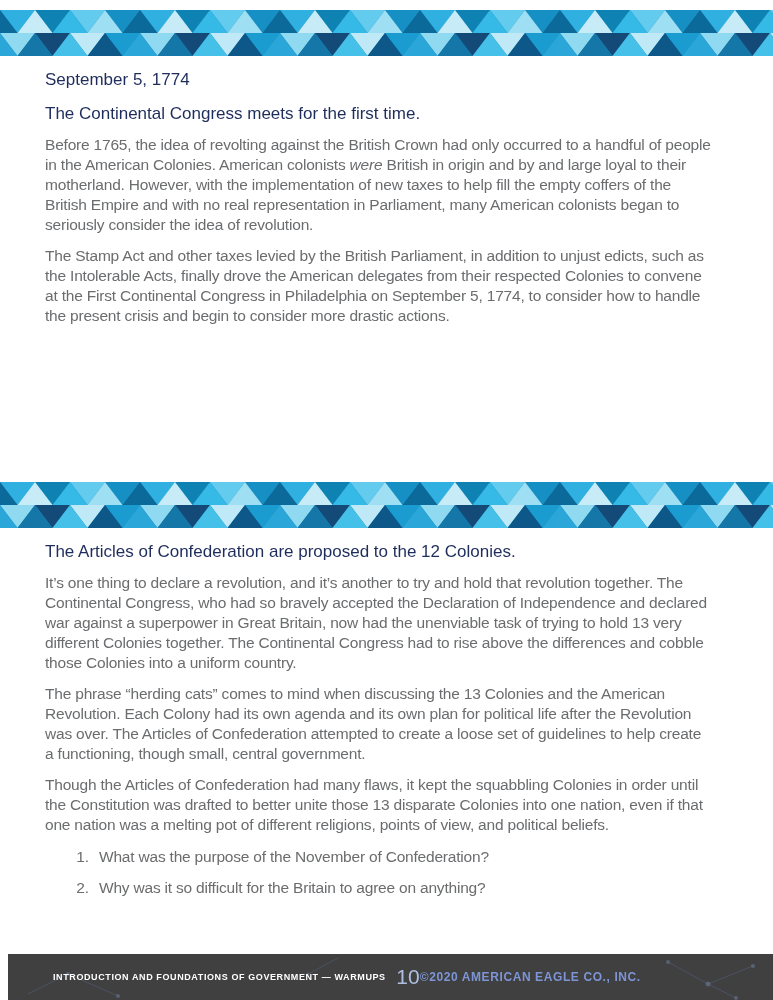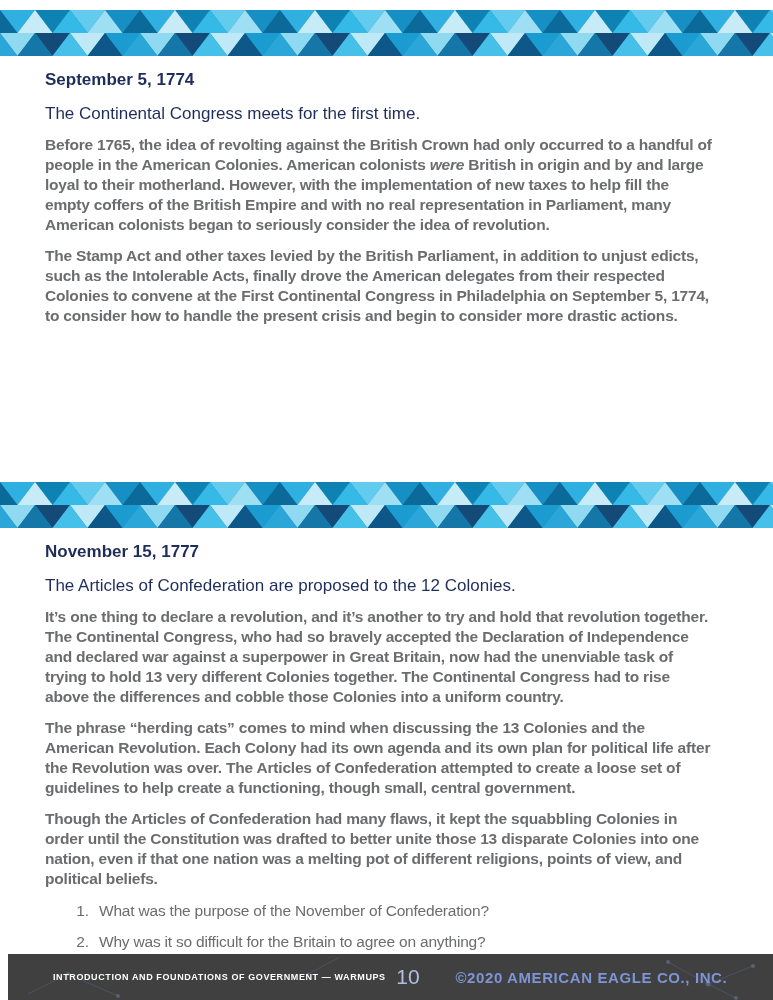--- a/index.html
+++ b/index.html
@@ -10,31 +10,30 @@
     background:#ffffff;
     font-family:"Liberation Sans", sans-serif;
     overflow:hidden;
   }
   .banner{display:block;width:773px;height:46px;}
   .banner-top{margin-top:10px;}
   .content{padding:0 45px;}
   .entry-first{height:426px;overflow:hidden;}
   h2.entry-date{
     margin:14px 0 0 0;
-    font-size:17px;font-weight:bold;color:#1f2d5c;
+    font-size:17px;font-weight:normal;color:#1f2d5c;
   }
   h3.entry-title{
     margin:14px 0 0 0;
     font-size:17px;font-weight:normal;color:#1f2d5c;
   }
   p.body-text{
     margin:11px 16px 0 0;
     font-size:15.5px;line-height:20px;color:#6b6c6e;
     letter-spacing:-0.2px;
-    font-weight:bold;
   }
   p.body-text em{font-style:italic;}
   ol.question-list{
     margin:12px 0 0 0;
     padding-left:30px;
     margin-left:18px;
     font-size:15.5px;line-height:20px;color:#6b6c6e;
     letter-spacing:-0.2px;
   }
   ol.question-list li{margin-bottom:11px;padding-left:6px;}
@@ -50,22 +49,22 @@
     flex:1;
     color:#ffffff;font-size:9px;font-weight:bold;
     letter-spacing:0.6px;text-transform:uppercase;
     position:relative;z-index:2;
   }
   .footer-page{
     color:#aebfe0;font-size:21px;
     position:relative;z-index:2;
   }
   .footer-right{
-    flex:1;text-align:center;
-    color:#7d95d6;font-size:15px;font-weight:bold;
+    flex:1;text-align:left;
+    color:#7d95d6;font-size:12px;font-weight:bold;
     letter-spacing:0.6px;text-transform:uppercase;
     position:relative;z-index:2;
   }
   .footer-pattern{position:absolute;top:0;left:0;z-index:1;}
 </style>
 </head>
 <body>
 
 <svg width="0" height="0" style="position:absolute" aria-hidden="true">
   <defs>
@@ -114,21 +113,20 @@
 
   </div>
 
   <svg class="banner" width="773" height="46">
     <rect x="0" y="0" width="773" height="46" fill="url(#tri-pattern)"></rect>
   </svg>
 
   <div class="content">
 
     <section class="entry">
-      <h2 class="entry-date">November 15, 1777</h2>
       <h3 class="entry-title">The Articles of Confederation are proposed to the 12 Colonies.</h3>
       <p class="body-text">It’s one thing to declare a revolution, and it’s another to try and hold that revolution together. The Continental Congress, who had so bravely accepted the Declaration of Independence and declared war against a superpower in Great Britain, now had the unenviable task of trying to hold 13 very different Colonies together. The Continental Congress had to rise above the differences and cobble those Colonies into a uniform country.</p>
       <p class="body-text">The phrase “herding cats” comes to mind when discussing the 13 Colonies and the American Revolution. Each Colony had its own agenda and its own plan for political life after the Revolution was over. The Articles of Confederation attempted to create a loose set of guidelines to help create a functioning, though small, central government.</p>
       <p class="body-text">Though the Articles of Confederation had many flaws, it kept the squabbling Colonies in order until the Constitution was drafted to better unite those 13 disparate Colonies into one nation, even if that one nation was a melting pot of different religions, points of view, and political beliefs.</p>
       <ol class="question-list">
         <li>What was the purpose of the November of Confederation?</li>
         <li>Why was it so difficult for the Britain to agree on anything?</li>
       </ol>
     </section>
 

